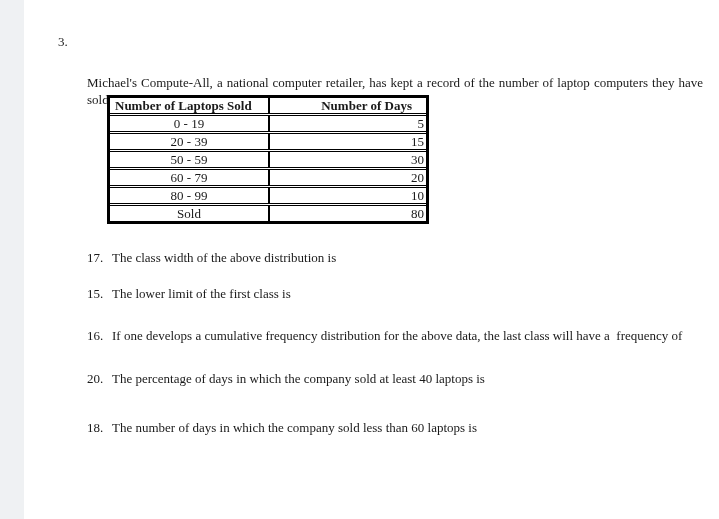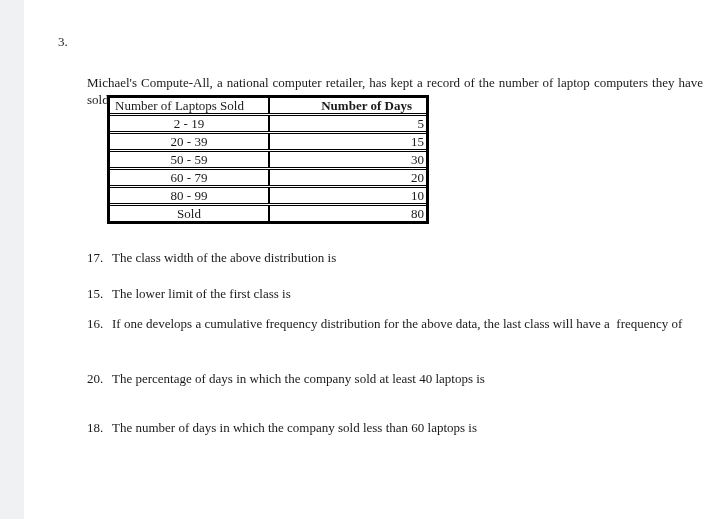--- a/index.html
+++ b/index.html
@@ -47,39 +47,39 @@
   th, td {
     font-size: 13px;
     height: 15px;
     line-height: 15px;
     padding: 0;
     border-bottom: 3px double #000000;
   }
   tr:last-child td { border-bottom: none; }
   .c1 { width: 153px; }
   .c2 { width: 142px; border-left: 2px solid #000000; }
-  th.c1 { text-align: left; font-weight: normal; padding-left: 5px; }
+  th.c1 { text-align: left; font-weight: bold; padding-left: 5px; }
   th.c2 { text-align: right; font-weight: bold; padding-right: 14px; }
   td.c1 { text-align: center; }
   td.c2 { text-align: right; padding-right: 2px; }
   .question {
     position: absolute;
     left: 87px;
     display: flex;
     font-size: 13px;
     line-height: 16px;
     white-space: pre;
   }
   .question .qnum {
     flex: none;
     width: 25px;
   }
   .q14 { top: 250px; }
   .q15 { top: 286px; align-items: flex-end; }
-  .q16 { top: 316px; }
+  .q16 { top: 328px; }
   .q17 { top: 371px; }
   .q18 { top: 420px; }
 </style>
 </head>
 <body>
 
 <div class="page">
   <div class="margin-strip"></div>
 
   <div class="problem">
@@ -90,21 +90,21 @@
   <div class="tablewrap">
     <table>
       <thead>
         <tr>
           <th class="c1">Number of Laptops Sold</th>
           <th class="c2">Number of Days</th>
         </tr>
       </thead>
       <tbody>
         <tr>
-          <td class="c1">2 - 19</td>
+          <td class="c1">0 - 19</td>
           <td class="c2">5</td>
         </tr>
         <tr>
           <td class="c1">20 - 39</td>
           <td class="c2">15</td>
         </tr>
         <tr>
           <td class="c1">50 - 59</td>
           <td class="c2">30</td>
         </tr>

